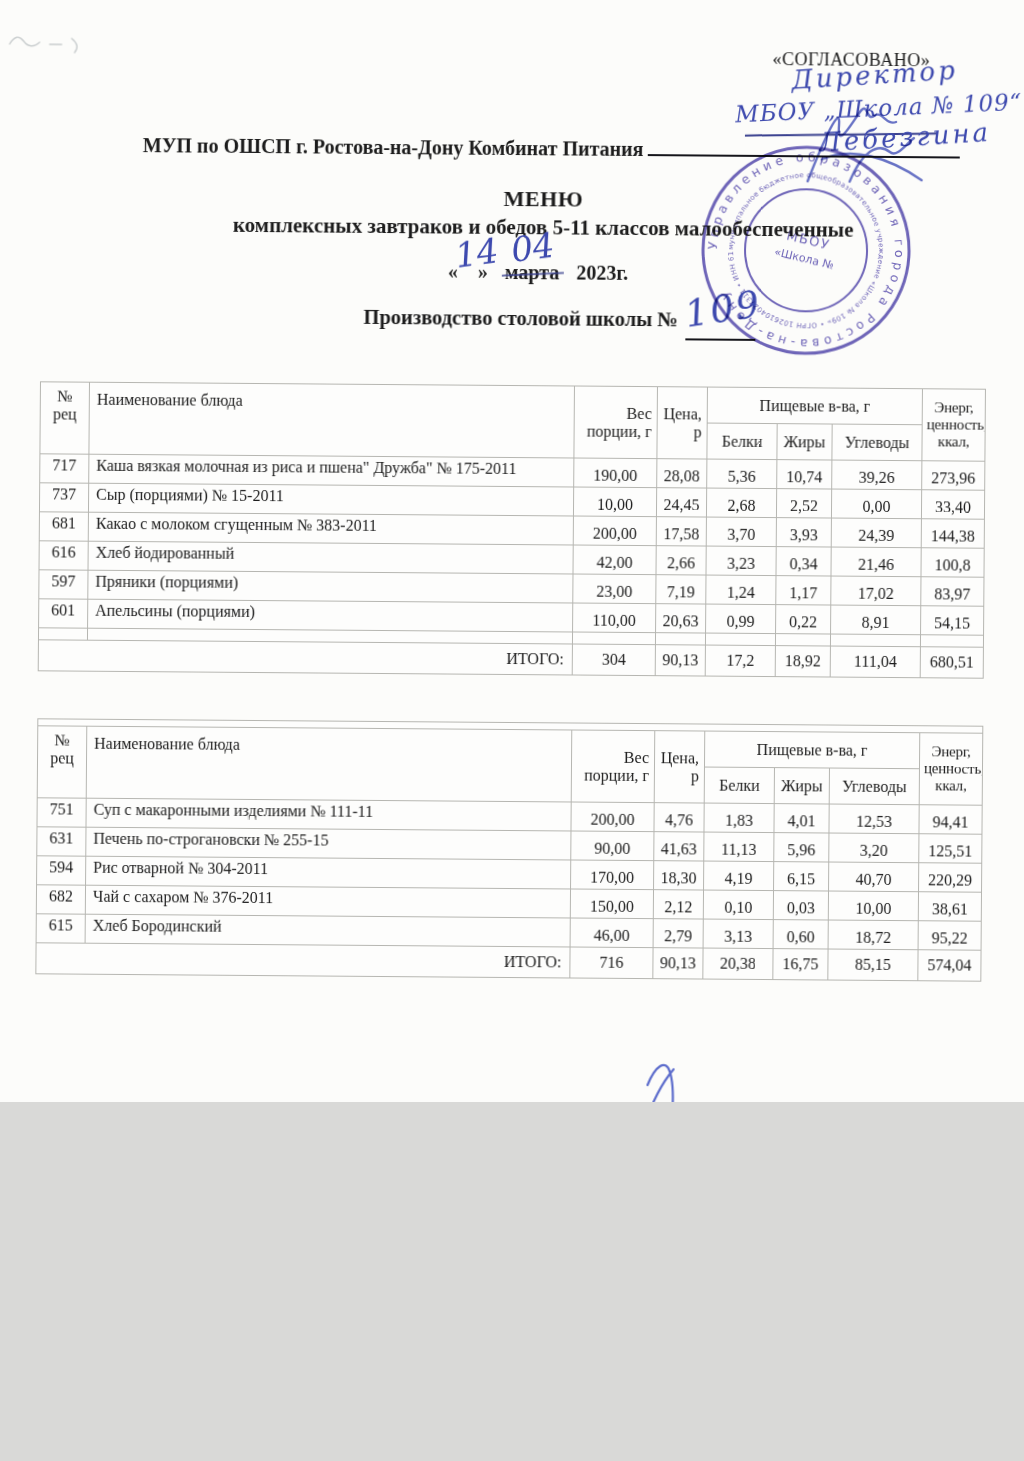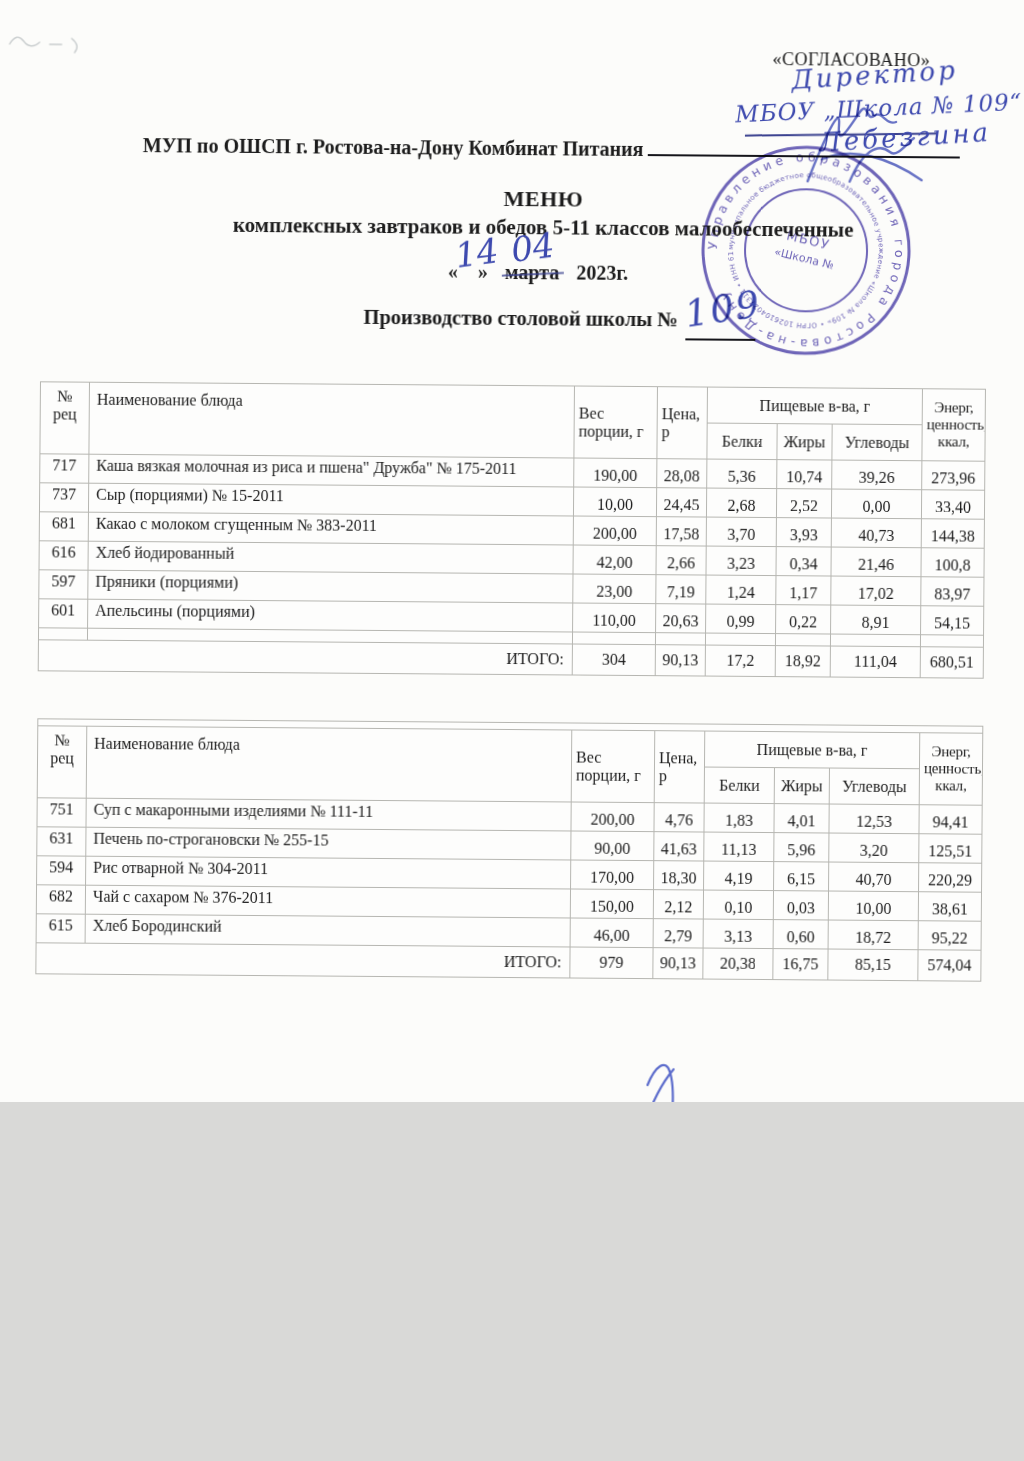--- a/index.html
+++ b/index.html
@@ -49,21 +49,21 @@
   .menu-table{position:absolute;left:43px;border-collapse:collapse;table-layout:fixed;width:945px;
         font-size:16px;background:#fdfdfc;}
   .t1{top:385px;}
   .t2{top:722px;}
   .menu-table th,.menu-table td{border:1px solid #b6b6b1;font-weight:normal;overflow:hidden;}
   .pre{white-space:pre-line;}
   thead th{height:31px;line-height:1.12;padding:2px 4px;}
   .th-spacer{height:6px;padding:0;}
   .th-num{text-align:center;vertical-align:top;padding-top:5px;}
   .th-name{text-align:left;vertical-align:top;padding-top:8px;padding-left:7px;}
-  .th-weight,.th-price{text-align:left;vertical-align:middle;padding-right:5px;}
+  .th-weight,.th-price{text-align:right;vertical-align:middle;padding-right:5px;}
   .th-group{text-align:center;vertical-align:middle;}
   .th-sub{text-align:center;vertical-align:middle;}
   .th-energy{vertical-align:middle;font-size:15px;letter-spacing:-.2px;}
   tbody td{height:26px;padding:0 4px;}
   .c-num{text-align:center;vertical-align:top;padding-top:2px;}
   .c-name{text-align:left;vertical-align:top;padding-top:2px;padding-left:7px;white-space:nowrap;}
   .c-val{text-align:center;vertical-align:bottom;padding-bottom:2px;}
   .gap-row td{height:11px;}
   .totals-row td{height:30px;vertical-align:middle;}
   .c-total-label{text-align:right;padding-right:8px;}
@@ -187,21 +187,21 @@
             <td class="c-val">0,00</td>
             <td class="c-val">33,40</td>
           </tr>
           <tr>
             <td class="c-num">681</td>
             <td class="c-name">Какао с молоком сгущенным № 383-2011</td>
             <td class="c-val">200,00</td>
             <td class="c-val">17,58</td>
             <td class="c-val">3,70</td>
             <td class="c-val">3,93</td>
-            <td class="c-val">40,73</td>
+            <td class="c-val">24,39</td>
             <td class="c-val">144,38</td>
           </tr>
           <tr>
             <td class="c-num">616</td>
             <td class="c-name">Хлеб йодированный</td>
             <td class="c-val">42,00</td>
             <td class="c-val">2,66</td>
             <td class="c-val">3,23</td>
             <td class="c-val">0,34</td>
             <td class="c-val">21,46</td>
@@ -329,21 +329,21 @@
             <td class="c-name">Хлеб Бородинский</td>
             <td class="c-val">46,00</td>
             <td class="c-val">2,79</td>
             <td class="c-val">3,13</td>
             <td class="c-val">0,60</td>
             <td class="c-val">18,72</td>
             <td class="c-val">95,22</td>
           </tr>
           <tr class="totals-row">
             <td class="c-total-label" colspan="2">ИТОГО:</td>
-            <td class="c-val">979</td>
+            <td class="c-val">716</td>
             <td class="c-val">90,13</td>
             <td class="c-val">20,38</td>
             <td class="c-val">16,75</td>
             <td class="c-val">85,15</td>
             <td class="c-val">574,04</td>
           </tr>
         </tbody>
   </table>
 
   <div class="footer-label">Зав. производством</div>

